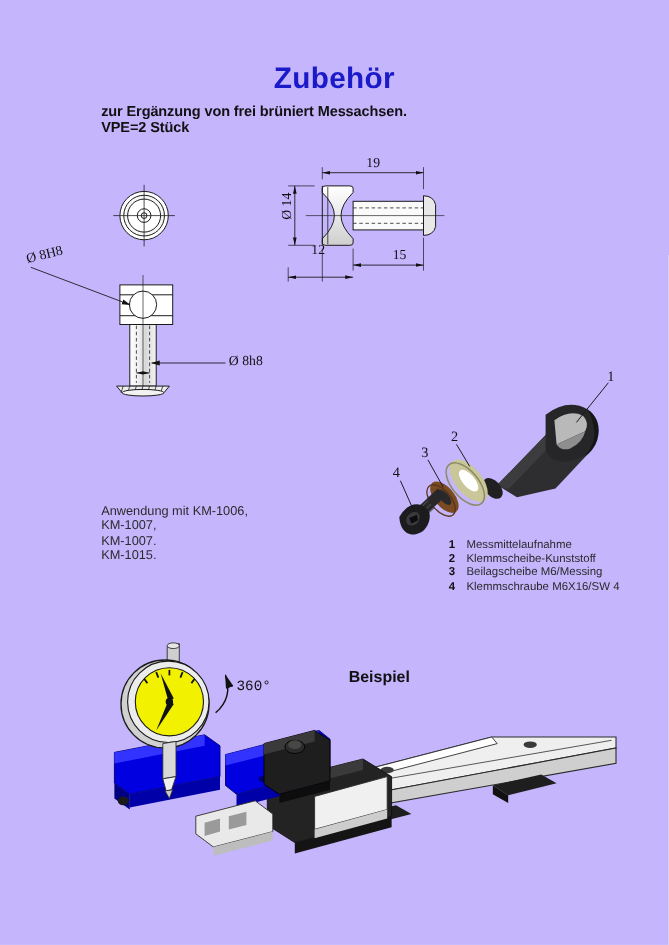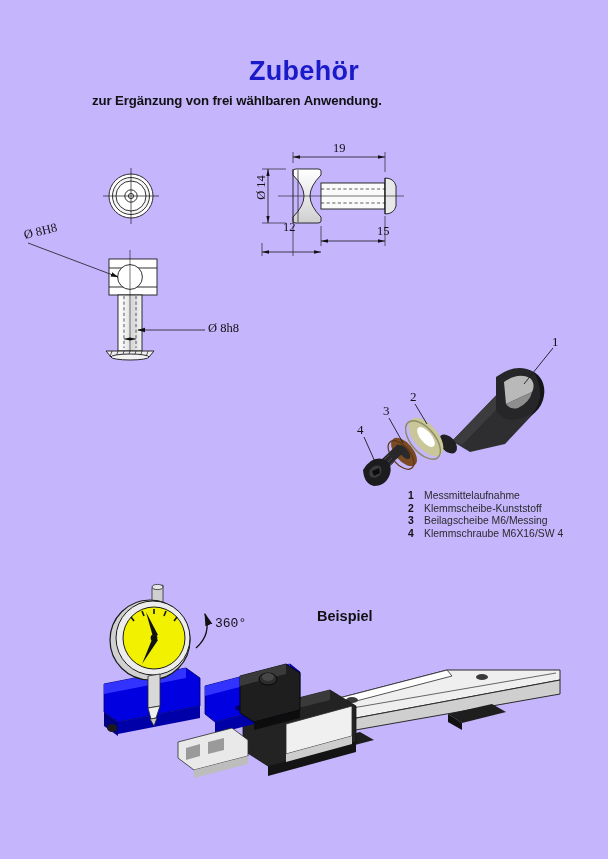--- a/index.html
+++ b/index.html
@@ -106,21 +106,22 @@
   .svgLayer { position: absolute; left: 0; top: 0; pointer-events: none; }
 </style>
 </head>
 <body>
 
 <div id="page">
 
   <div class="title">Zubehör</div>
 
   <div class="subtitle">
-    <div>zur Ergänzung von frei wählbaren Anwendung.</div>
+    <div>zur Ergänzung von frei brüniert Messachsen.</div>
+    <div>VPE=2 Stück</div>
   </div>
 
   <svg class="svgLayer" width="608" height="859" viewBox="0 0 608 859">
     <defs>
       <marker id="arrL" markerWidth="9" markerHeight="7" refX="9" refY="3.5" orient="auto">
         <polygon points="9,3.5 0,1.4 0,5.6" fill="#111"></polygon>
       </marker>
       <marker id="arrR" markerWidth="9" markerHeight="7" refX="0" refY="3.5" orient="auto">
         <polygon points="0,3.5 9,1.4 9,5.6" fill="#111"></polygon>
       </marker>
@@ -357,29 +358,35 @@
   </svg>
 
   <div class="dim" style="left:26px; top:228px; transform:rotate(-14deg); transform-origin:left bottom;">Ø 8H8</div>
 
   <div class="dim" style="left:208px; top:321px;">Ø 8h8</div>
 
   <div class="dim" style="left:249px; top:180px; transform:rotate(-90deg); transform-origin:center center;">Ø 14</div>
 
   <div class="dim" style="left:333px; top:141px;text-align:center;">19</div>
 
-  <div class="dim" style="left:357px; top:224px;margin-left:20px;">15</div>
+  <div class="dim" style="left:357px; top:224px;">15</div>
 
   <div class="dim" style="left:283px; top:220px;">12</div>
 
   <div class="callout-num" style="left:552px; top:334px;">1</div>
   <div class="callout-num" style="left:410px; top:389px;">2</div>
   <div class="callout-num" style="left:383px; top:403px;">3</div>
   <div class="callout-num" style="left:357px; top:422px;">4</div>
 
+  <div class="appnote">
+    <div>Anwendung mit KM-1006,</div>
+    <div>KM-1007,</div>
+    <div>KM-1007.</div>
+    <div>KM-1015.</div>
+  </div>
 
   <div class="legend">
     <div class="row">
       <span class="num">1</span>
       <span class="lbl">Messmittelaufnahme</span>
     </div>
     <div class="row">
       <span class="num">2</span>
       <span class="lbl">Klemmscheibe-Kunststoff</span>
     </div>

